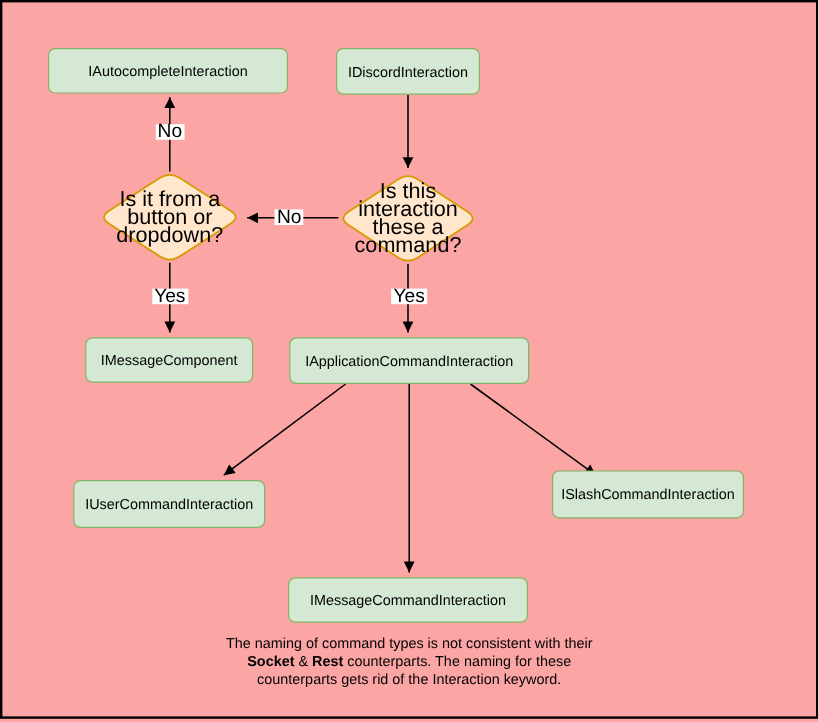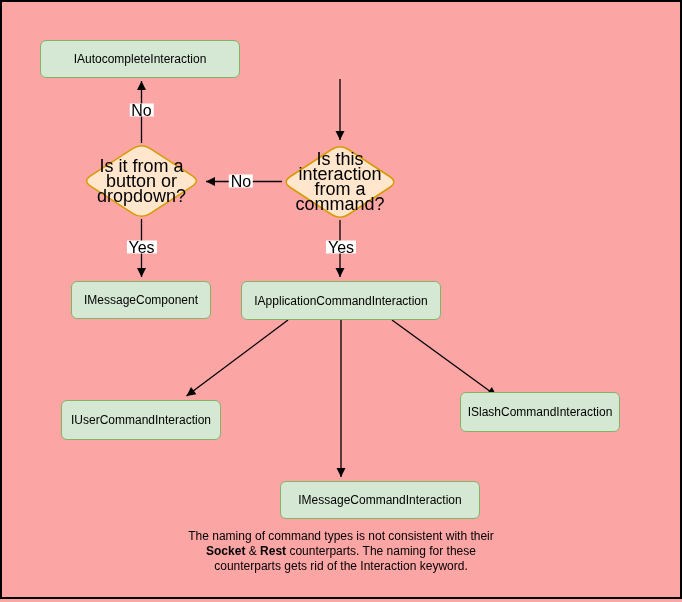--- a/index.html
+++ b/index.html
@@ -50,31 +50,32 @@
     <path class="edge" d="M340 220 L340 277"></path>
     <path class="edge" d="M288 320 L186.5 396"></path>
     <path class="edge" d="M341 320 L341 477"></path>
     <path class="edge" d="M392 320 L496.5 396"></path>
 
     <path class="decision" d="M149.9 148.4 L192.1 175.6 Q200.5 181 192.1 186.4 L149.9 213.6 Q141.5 219 133.1 213.6 L90.9 186.4 Q82.5 181 90.9 175.6 L133.1 148.4 Q141.5 143 149.9 148.4 Z"></path>
     <path class="decision" d="M348.4 149.5 L389.6 176.5 Q398 182 389.6 187.5 L348.4 214.5 Q340 220 331.6 214.5 L290.4 187.5 Q282 182 290.4 176.5 L331.6 149.5 Q340 144 348.4 149.5 Z"></path>
   </svg>
 
   <div class="node" style="left:40px;top:40px;width:200px;height:38px;">IAutocompleteInteraction</div>
+  <div class="node" style="left:280px;top:40px;width:120px;height:39px;">IDiscordInteraction</div>
   <div class="node" style="left:71px;top:281px;width:140px;height:38px;">IMessageComponent</div>
   <div class="node" style="left:241px;top:281px;width:200px;height:39px;">IApplicationCommandInteraction</div>
   <div class="node" style="left:61px;top:400px;width:160px;height:40px;">IUserCommandInteraction</div>
   <div class="node" style="left:460px;top:392px;width:160px;height:40px;">ISlashCommandInteraction</div>
-  <div class="node" style="left:240px;top:481px;width:200px;height:38px;margin-left:40px;">IMessageCommandInteraction</div>
+  <div class="node" style="left:240px;top:481px;width:200px;height:38px;">IMessageCommandInteraction</div>
 
   <div class="dtext" style="left:81px;top:146px;width:121px;height:70px;">Is it from a
 button or
 dropdown?</div>
   <div class="dtext" style="left:280px;top:147px;width:120px;height:70px;">Is this
-interaction from a
+interaction these a
 command?</div>
 
   <span class="elabel" style="left:141.5px;top:110px;">No</span>
   <span class="elabel" style="left:241px;top:181px;">No</span>
   <span class="elabel" style="left:141.5px;top:247px;">Yes</span>
   <span class="elabel" style="left:341px;top:247px;">Yes</span>
 
   <div class="caption">
     <div><span>The naming of </span><span class="u">command</span><span> types is not consistent with their</span></div>
     <div><span class="b">Socket</span><span> &amp; </span><span class="b">Rest</span><span> counterparts. The naming for these</span></div>

